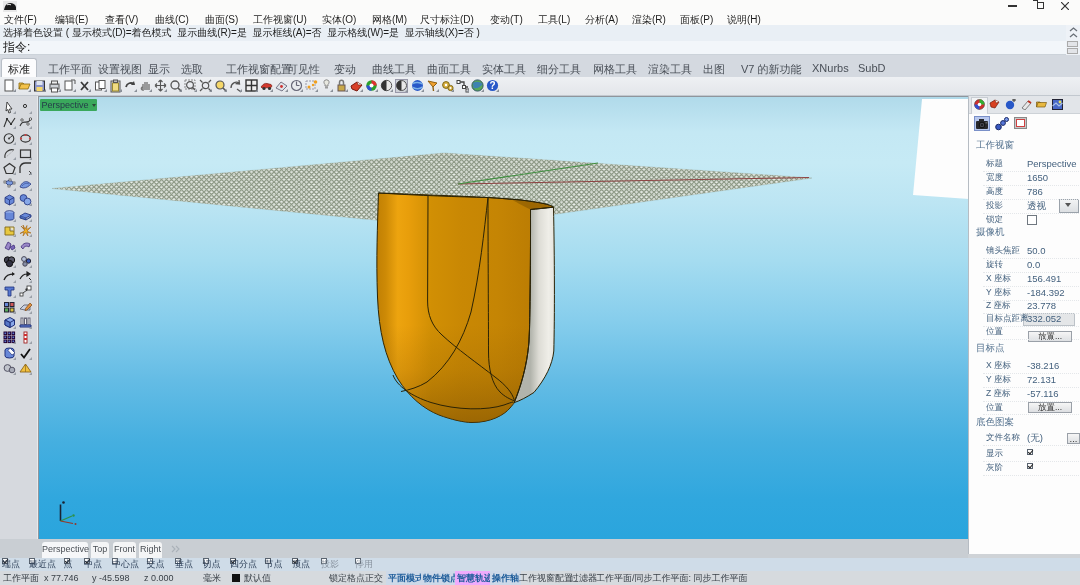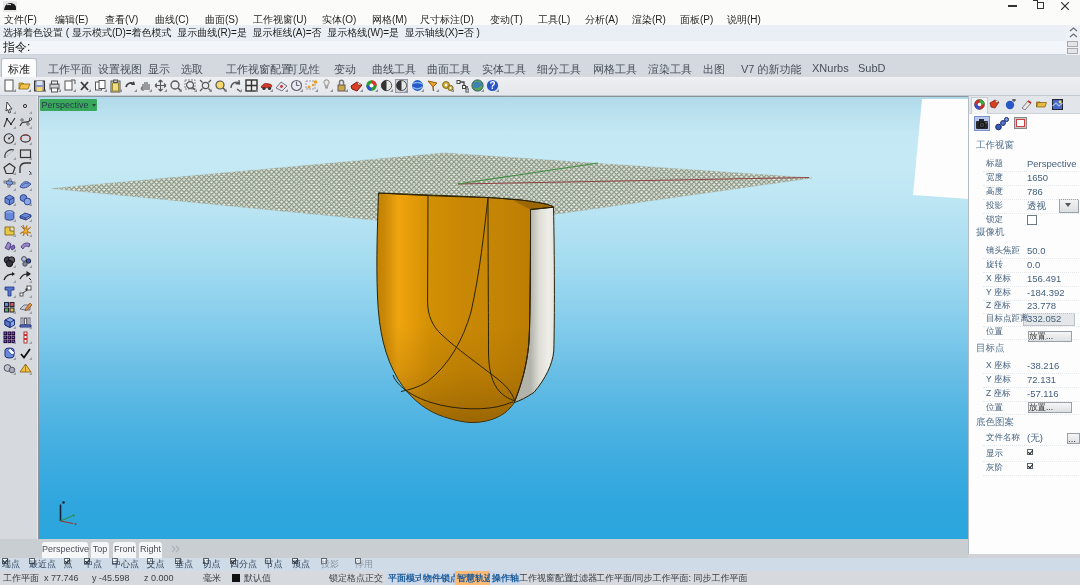--- a/index.html
+++ b/index.html
@@ -20,21 +20,21 @@
 .vptab.dim{background:#f4f5f6}
 .osnap{left:0;top:558px;width:1080px;height:13px;background:#cfdce8;font-size:9px;color:#2a3c55}
 .osnap span{position:absolute;top:0;line-height:13px;white-space:nowrap}
 .statusbar{left:0;top:571px;width:1080px;height:14px;background:#d6dade;font-size:9px;color:#3a4148}
 .statusbar span{position:absolute;top:0;line-height:14px;white-space:nowrap}
 .cb{display:inline-block;width:6px;height:6px;border:1px solid #5a6470;background:#fdfdfd;vertical-align:-1px;margin-right:2px;position:relative}
 .cb.on:after{content:"";position:absolute;left:0px;top:0px;width:4px;height:2px;border-left:1.2px solid #222;border-bottom:1.2px solid #222;transform:rotate(-50deg)}
 .hdr{position:absolute;left:7px;color:#53718e;font-size:9.5px}
 .plbl{position:absolute;left:17px;color:#44617e;font-size:8.5px}
 .pval{position:absolute;left:58px;color:#44617e;font-size:9.5px}
-.btn{position:absolute;background:linear-gradient(#f6f6f6,#dddfe2);border:1px solid #9aa0a8;font-size:9.5px;color:#333;text-align:left}
+.btn{position:absolute;background:linear-gradient(#f6f6f6,#dddfe2);border:1px solid #9aa0a8;font-size:9.5px;color:#333;text-align:center}
 .cb.abs{position:absolute;margin:0}
 </style></head><body>
 <div class="abs titlebar">
 <svg class="abs" style="left:3px;top:1px" width="14" height="11" viewBox="0 0 14 11">
       <rect x="0" y="0" width="14" height="11" fill="#e8e8e8"></rect>
       <path d="M1,9 C2,4 4,2 7,2 C10,2 12,3 13,6 L13,9 Z" fill="#1a1a1a"></path>
       <path d="M4,4 C5,3 7,3 8,4" stroke="#fff" stroke-width="1" fill="none"></path>
     </svg>
 <span class="abs" style="left:1008px;top:5px;width:9px;height:1.5px;background:#333"></span>
 <span class="abs" style="left:1037px;top:2px;width:7px;height:7px;border:1px solid #333"></span>
@@ -740,17 +740,17 @@
     <span style="left:3px">工作平面</span>
     <span style="left:44px">x 77.746</span>
     <span style="left:92px">y -45.598</span>
     <span style="left:144px">z 0.000</span>
     <span style="left:203px">毫米</span>
     <span style="left:244px">默认值</span>
     <span style="left:329px">锁定格点</span>
     <span style="left:365px">正交</span>
     <span style="left:386px;font-weight:bold;color:#1d5c9a;background:#cdd9e8;padding:0 2px">平面模式</span>
     <span style="left:421px;font-weight:bold;color:#1d5c9a;background:#cdd9e8;padding:0 2px">物件锁点</span>
-    <span style="left:455px;font-weight:bold;color:#1d5c9a;background:#fdba74;padding:0 2px">智慧轨迹</span>
+    <span style="left:455px;font-weight:bold;color:#1d5c9a;background:#f0abfc;padding:0 2px">智慧轨迹</span>
     <span style="left:490px;font-weight:bold;color:#1d5c9a;background:#cdd9e8;padding:0 2px">操作轴</span>
     <span style="left:519px">工作视窗配置</span>
     <span style="left:570px">过滤器</span>
     <span style="left:596px">工作平面/同步工作平面: 同步工作平面</span>
   </div>
 </body></html>

